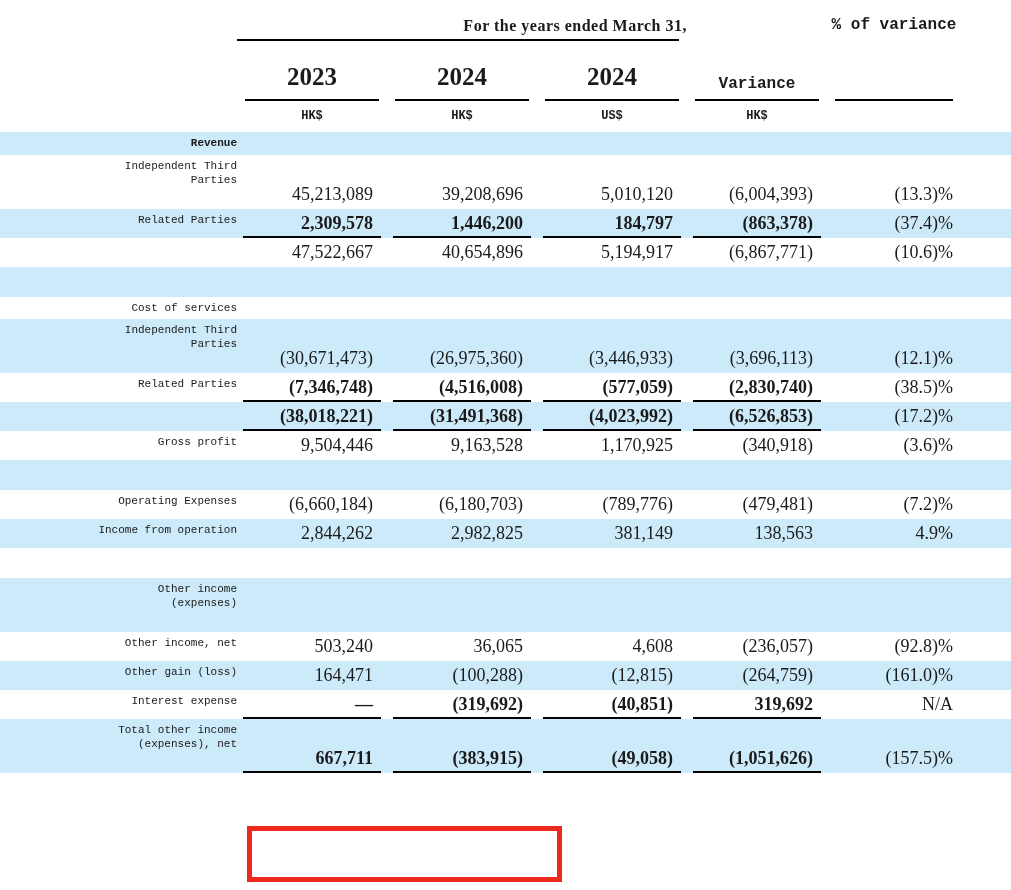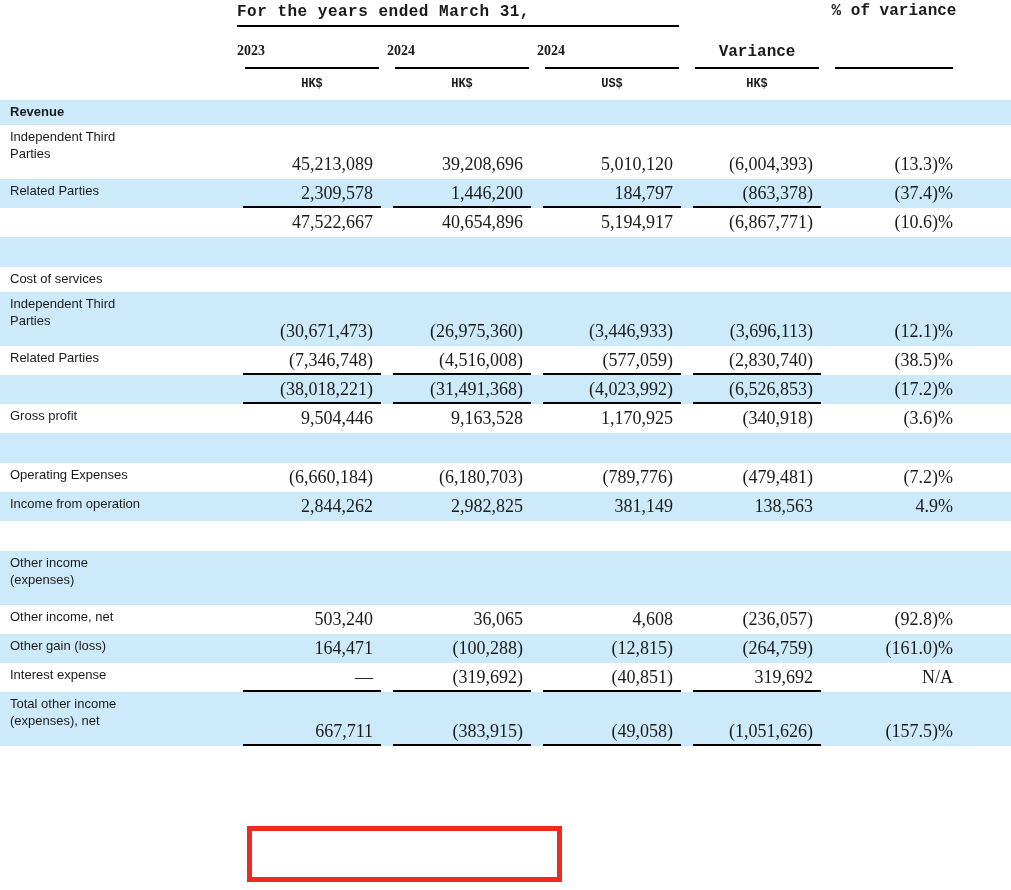--- a/index.html
+++ b/index.html
@@ -34,51 +34,51 @@
   col.c-label { width: 237px; }
   col.c-2023  { width: 150px; }
   col.c-2024h { width: 150px; }
   col.c-2024u { width: 150px; }
   col.c-var   { width: 140px; }
   col.c-pct   { width: 134px; }
   col.c-tail  { width: 50px; }
 
   
   .hdr-span {
-    text-align: left;
-    font-family: Liberation Mono, monospace;
+    text-align: right;
+    font-family: Liberation Serif, serif;
     font-size: 16px;
     font-weight: 700;
     padding: 2px 0 3px 0;
     letter-spacing: 0.5px;
     vertical-align: bottom;
   }
   .hdr-rule-span {
     height: 3px;
     padding: 0;
   }
   .hdr-rule-span > div {
     height: 2px;
     background: #000;
     margin-right: 8px;
   }
   .hdr-year {
-    text-align: left;
+    text-align: center;
     font-family: "Liberation Serif", "DejaVu Serif", serif;
-    font-size: 14px;
+    font-size: 25px;
     font-weight: 700;
-    padding: 16px 0 7px 0;
+    padding: 22px 0 7px 0;
     vertical-align: bottom;
   }
   .hdr-name {
     text-align: center;
     font-family: "Liberation Mono", "DejaVu Sans Mono", monospace;
     font-size: 16px;
     font-weight: 700;
-    padding: 2px 0 5px 0;
+    padding: 16px 0 5px 0;
     vertical-align: bottom;
     line-height: 1.15;
   }
   .hdr-rule {
     height: 3px;
     padding: 0;
   }
   .hdr-rule > div {
     height: 2px;
     background: #000;
@@ -92,23 +92,23 @@
     padding: 8px 0 9px 0;
     vertical-align: bottom;
   }
   .blankcell { padding: 0; }
 
   
   tr.band td { background: #cdeafa; }
   tr.plain td { background: #ffffff; }
 
   td.label {
-    font-family: Liberation Sans, sans-serif;
-    font-size: 13px;
-    text-align: left;
+    font-family: Liberation Mono, monospace;
+    font-size: 11px;
+    text-align: right;
     padding: 4px 0 4px 10px;
     line-height: 1.3;
     white-space: pre-line;
     vertical-align: top;
   }
   td.label.bold { font-weight: 700; }
 
   td.num {
     font-family: "Liberation Serif", "DejaVu Serif", serif;
     font-size: 18px;
@@ -119,20 +119,21 @@
   }
   td.num.pct {
     padding-right: 8px;
     margin-top: 20px;
   }
   td.tail { padding: 0; }
 
   
   td.ul-bottom {
     position: relative;
+    font-weight: bold;
   }
   td.ul-bottom::after {
     content: "";
     position: absolute;
     left: 6px;
     right: 6px;
     bottom: 0px;
     height: 2px;
     background: #000;
   }

